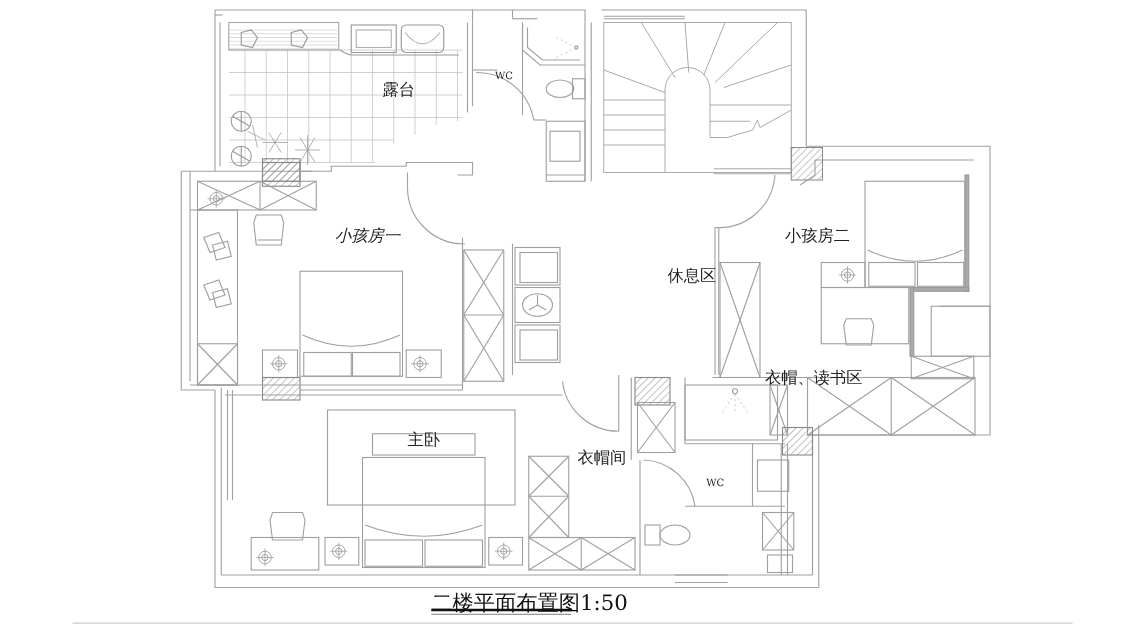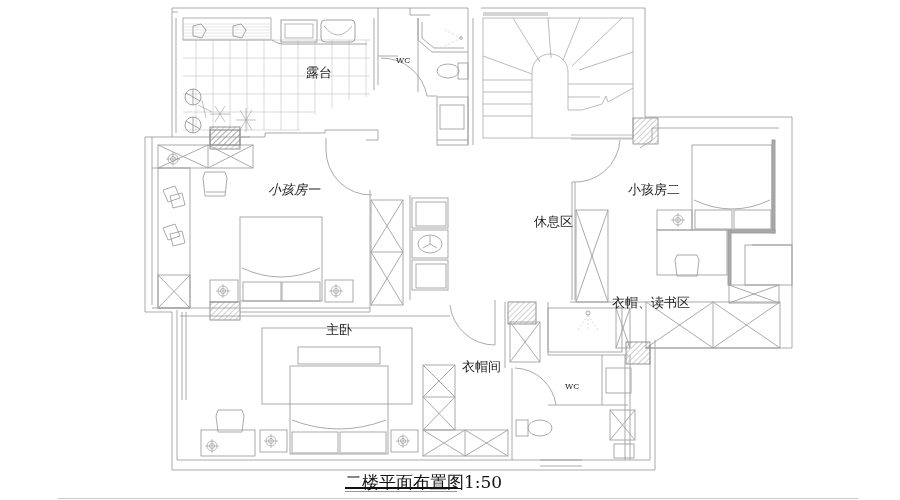--- a/index.html
+++ b/index.html
@@ -362,20 +362,20 @@
     </g>
   </g>
 </svg>
 
 <div class="lbl" style="left:306px;top:66px;">露台</div>
 <div class="lbl small" style="left:396px;top:57px;">WC</div>
 <div class="lbl" style="left:268px;top:183px;font-style:italic;">小孩房一</div>
 <div class="lbl" style="left:486px;top:215px;margin-left:48px;">休息区</div>
 <div class="lbl" style="left:612px;top:183px;margin-left:16px;">小孩房二</div>
 <div class="lbl" style="left:612px;top:296px;">衣帽、读书区</div>
-<div class="lbl" style="left:326px;top:323px;">主卧</div>
+<div class="lbl" style="left:326px;top:346px;">主卧</div>
 <div class="lbl" style="left:462px;top:360px;text-align:right;">衣帽间</div>
 <div class="lbl small" style="left:565px;top:383px;">WC</div>
 
 <div class="title">二楼平面布置图1:50</div>
 <div class="title-bar"></div>
 <div class="title-bar2"></div>
 <div class="bottom-rule"></div>
 
 </body></html>

